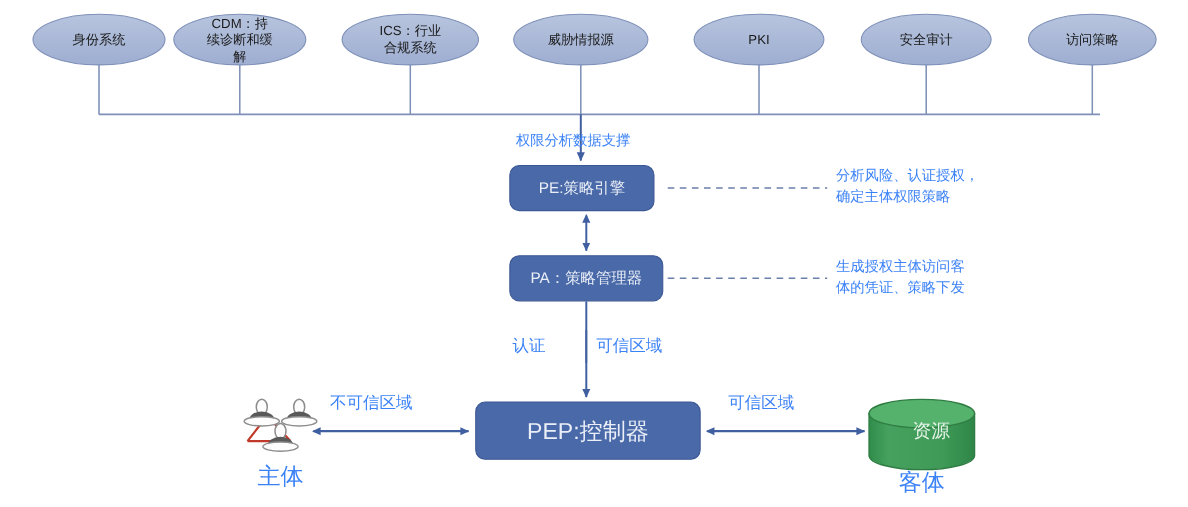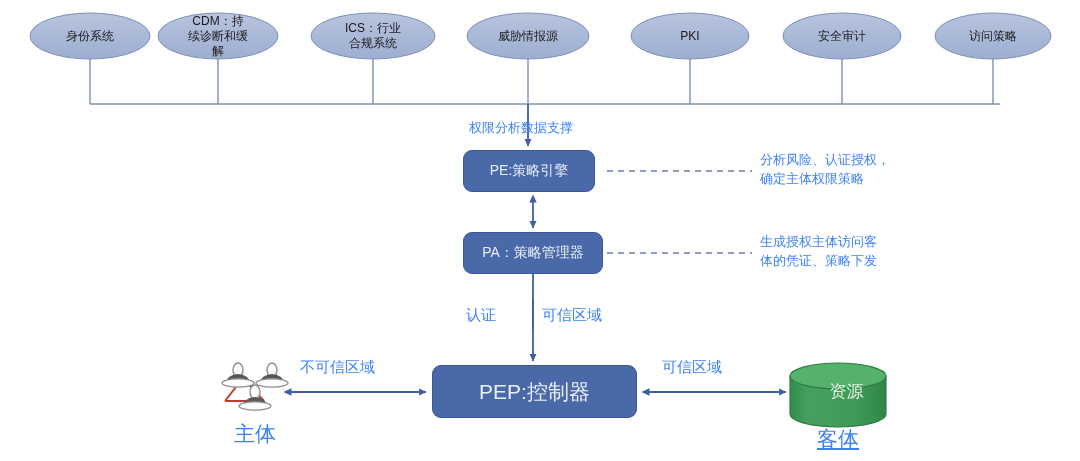--- a/index.html
+++ b/index.html
@@ -206,21 +206,21 @@
   <div class="lbl mid" style="left:466px;top:306px;">认证</div>
 
   <div class="lbl mid" style="left:542px;top:306px;">可信区域</div>
 
   <div class="lbl zone" style="left:300px;top:358px;">不可信区域</div>
 
   <div class="lbl zone" style="left:662px;top:358px;">可信区域</div>
 
   <div class="lbl cap" style="left:225px;top:425px;width:60px;">主体</div>
 
-  <div class="lbl cap" style="left:808px;top:430px;width:60px;text-decoration:underline;">客体</div>
+  <div class="lbl cap" style="left:808px;top:430px;width:60px;">客体</div>
 
   <div class="lbl cyl-text" style="left:790px;top:383px;">资源</div>
 
   <div class="proc-box pe" style="left:463px;top:150px;width:132px;height:42px;">
     <span>PE:策略引擎</span>
   </div>
 
   <div class="proc-box pa" style="left:463px;top:232px;width:140px;height:42px;">
     <span>PA：策略管理器</span>
   </div>

